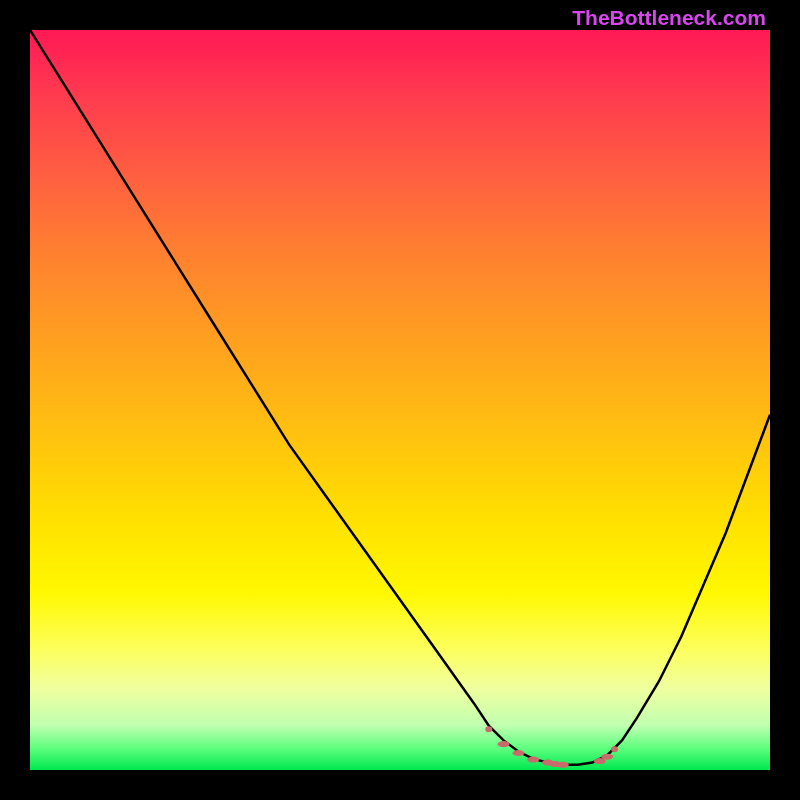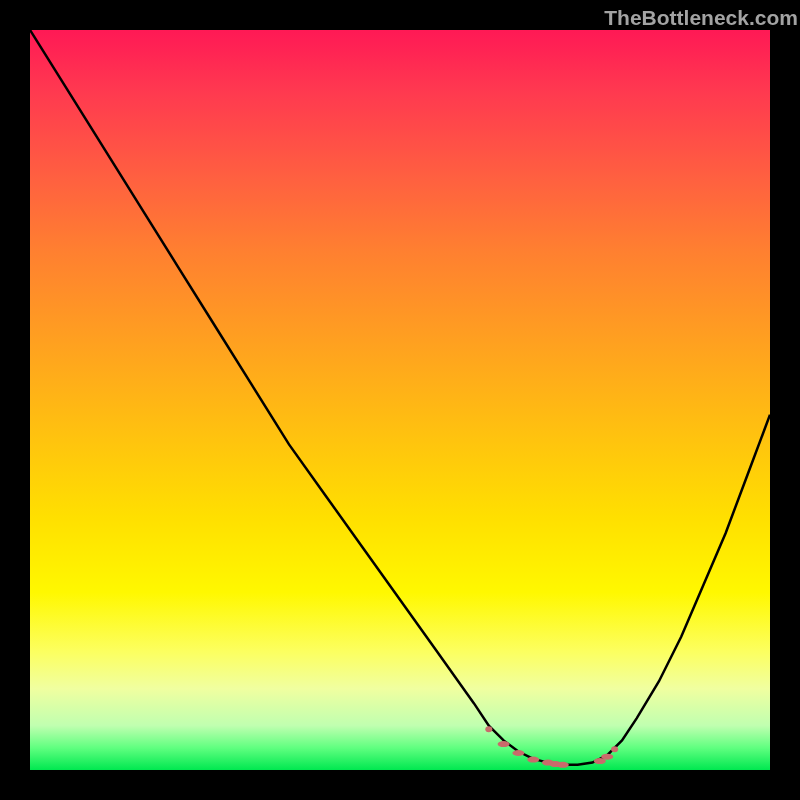--- a/index.html
+++ b/index.html
@@ -7,22 +7,22 @@
     padding: 0;
     background: #000;
     width: 800px;
     height: 800px;
     position: relative;
     font-family: Arial, sans-serif;
   }
   .watermark {
     position: absolute;
     top: 6px;
-    right: 2px;
-    color: #a3a3a3;
+    right: 34px;
+    color: #d946ef;
     font-size: 21px;
     font-weight: bold;
     z-index: 10;
   }
   .plot-area {
     position: absolute;
     left: 30px;
     top: 30px;
     width: 740px;
     height: 740px;

